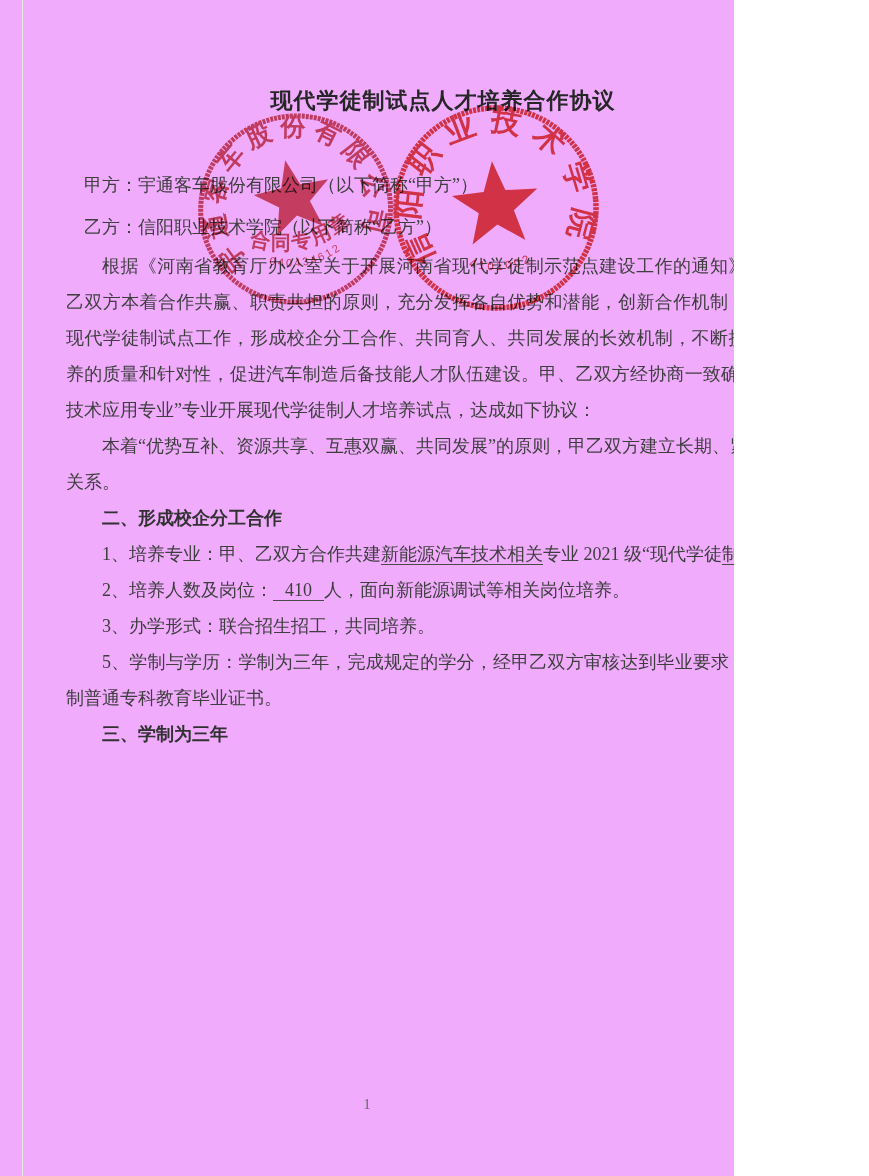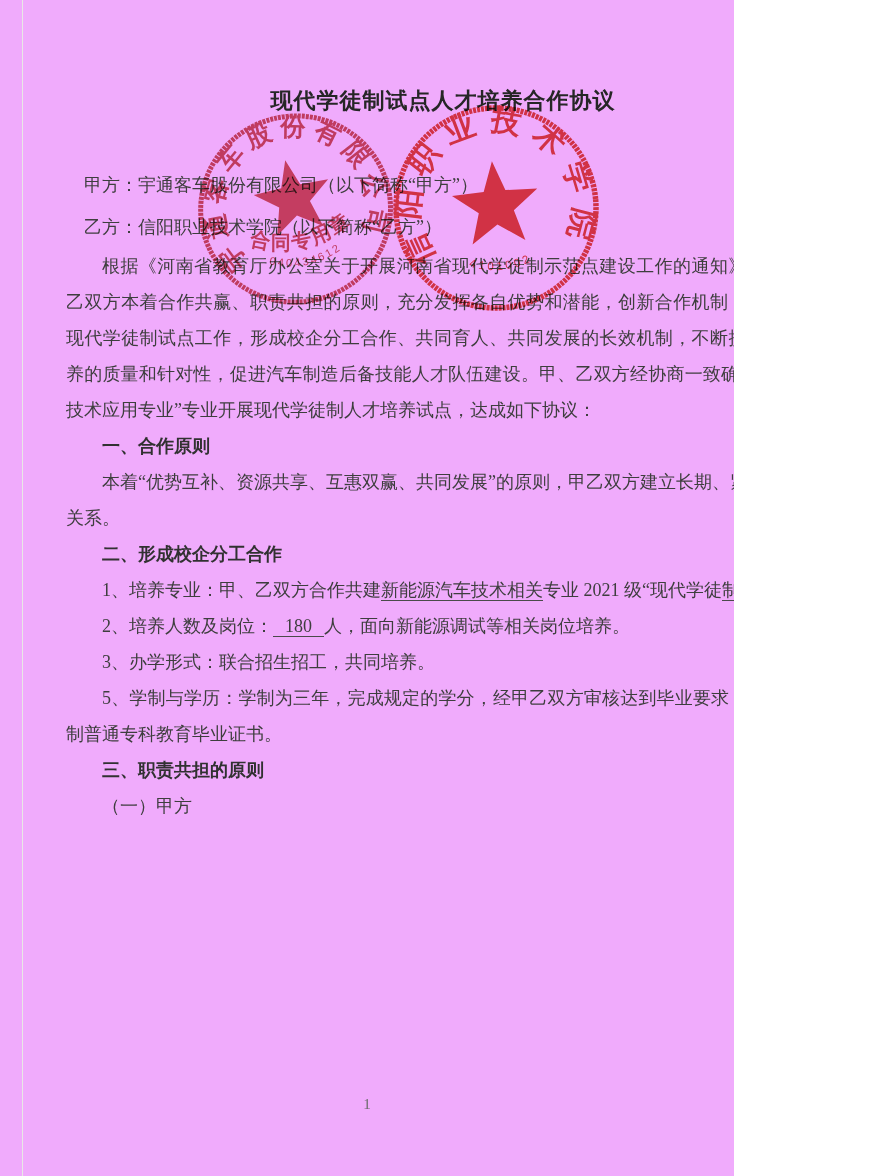--- a/index.html
+++ b/index.html
@@ -48,34 +48,32 @@
   <div class="scan-line"></div>
 
   <div class="doc">
     <h1 class="title">现代学徒制试点人才培养合作协议</h1>
 
     <p class="party">甲方：宇通客车股份有限公司（以下简称“甲方”）</p>
     <p class="party">乙方：信阳职业技术学院（以下简称“乙方”）</p>
 
     <p class="ind">根据《河南省教育厅办公室关于开展河南省现代学徒制示范点建设工作的通知》精神，甲乙双方本着合作共赢、职责共担的原则，充分发挥各自优势和潜能，创新合作机制，积极开展现代学徒制试点工作，形成校企分工合作、共同育人、共同发展的长效机制，不断提高人才培养的质量和针对性，促进汽车制造后备技能人才队伍建设。甲、乙双方经协商一致确定在“机电技术应用专业”专业开展现代学徒制人才培养试点，达成如下协议：</p>
 
-    <p class="h">一、合作原则</p>
     <p class="ind">本着“优势互补、资源共享、互惠双赢、共同发展”的原则，甲乙双方建立长期、紧密的合作关系。</p>
 
     <p class="h">二、形成校企分工合作</p>
 
     <p class="ind oneline"><span>1、培养专业：甲、乙双方合作共建</span><span class="u">新能源汽车技术相关</span><span>专业 2021 级“现代学徒</span><span class="u">制试点班”</span><span>。</span></p>
 
-    <p class="ind"><span>2、培养人数及岗位：</span><span class="u-num">180</span><span>人，面向新能源调试等相关岗位培养。</span></p>
+    <p class="ind"><span>2、培养人数及岗位：</span><span class="u-num">410</span><span>人，面向新能源调试等相关岗位培养。</span></p>
 
     <p class="ind">3、办学形式：联合招生招工，共同培养。</p>
     <p class="ind">5、学制与学历：学制为三年，完成规定的学分，经甲乙双方审核达到毕业要求，颁发全日制普通专科教育毕业证书。</p>
 
-    <p class="h">三、职责共担的原则</p>
-    <p class="ind">（一）甲方</p>
+    <p class="h">三、学制为三年</p>
   </div>
 
   <svg class="stamp" style="left:194px;top:111px;transform:rotate(-12deg);opacity:.88" width="204" height="200" viewBox="0 0 204 200">
     <defs>
       <path id="coRing" d="M 46.8 142.3 A 72 72 0 1 1 157.2 142.3" fill="none"></path>
       <path id="coLabel" d="M 47 122 Q 102 152 157 122" fill="none"></path>
       <path id="coSerial" d="M 54 141 Q 102 169 150 141" fill="none"></path>
     </defs>
     <ellipse cx="102" cy="98" rx="95" ry="93" fill="none" stroke="#c5414b" stroke-width="5" stroke-dasharray="3 1"></ellipse>
     <text font-size="25" font-weight="bold" fill="#c5414b" letter-spacing="7">

